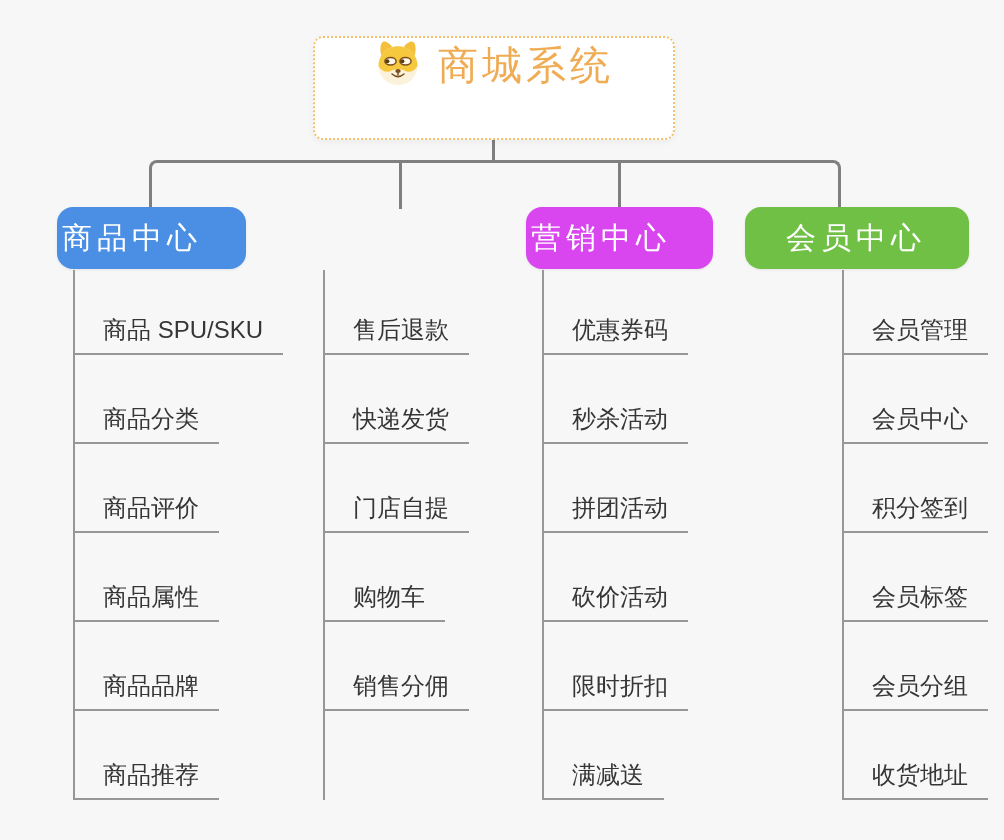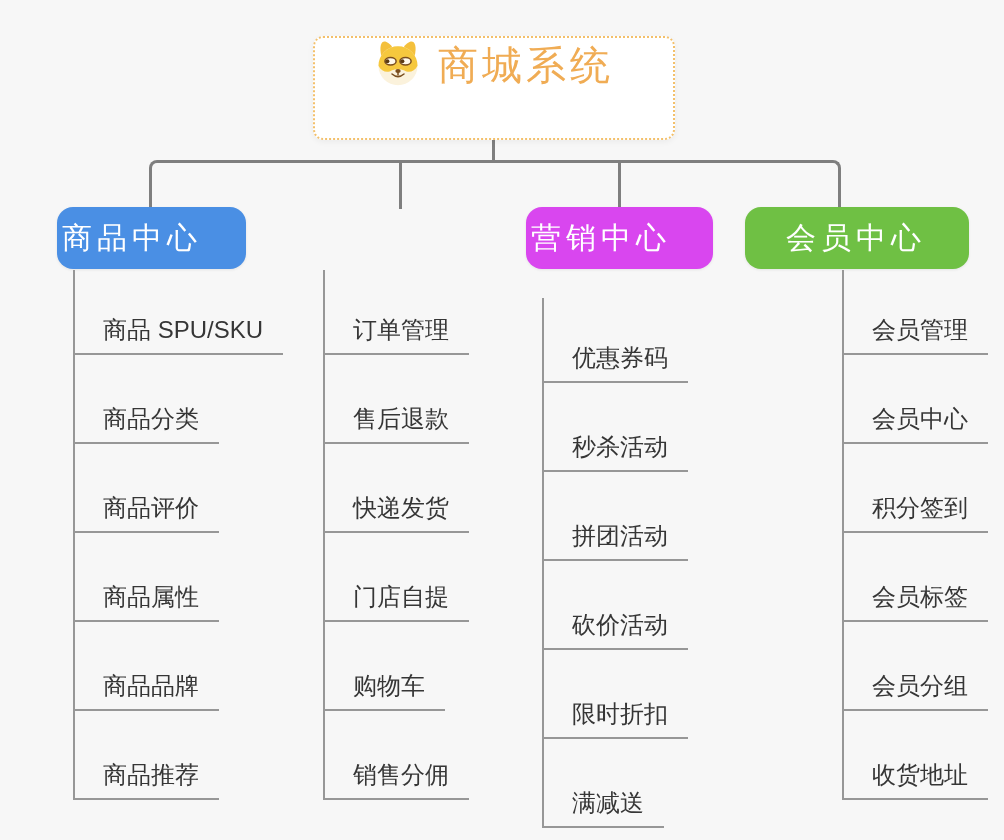--- a/index.html
+++ b/index.html
@@ -60,21 +60,21 @@
   .branch-2{left:526px;width:187px;}
   .branch-3{left:745px;width:188px;}
   
   .column{
     position:absolute;top:270px;height:530px;
     border-left:2px solid var(--line,#979797);
     display:flex;flex-direction:column;
   }
   .col-0{left:73px;}
   .col-1{left:323px;}
-  .col-2{left:542px;margin-top:28px;}
+  .col-2{left:542px;}
   .col-3{left:794px;margin-left:48px;}
   .child-row{
     height:89px;
     display:flex;align-items:flex-end;
   }
   .child-row:first-child{height:85px;}
   .subtopic{
     display:inline-block;
     margin-left:-2px;
     padding:0 20px 7px 30px;
@@ -136,23 +136,20 @@
     <div class="child-row">
         <span class="subtopic">商品品牌</span>
       </div>
     <div class="child-row">
         <span class="subtopic">商品推荐</span>
       </div>
   </div>
 
   <div class="column col-1">
     <div class="child-row">
-        <span class="subtopic">订单管理</span>
-      </div>
-    <div class="child-row">
         <span class="subtopic">售后退款</span>
       </div>
     <div class="child-row">
         <span class="subtopic">快递发货</span>
       </div>
     <div class="child-row">
         <span class="subtopic">门店自提</span>
       </div>
     <div class="child-row">
         <span class="subtopic">购物车</span>

